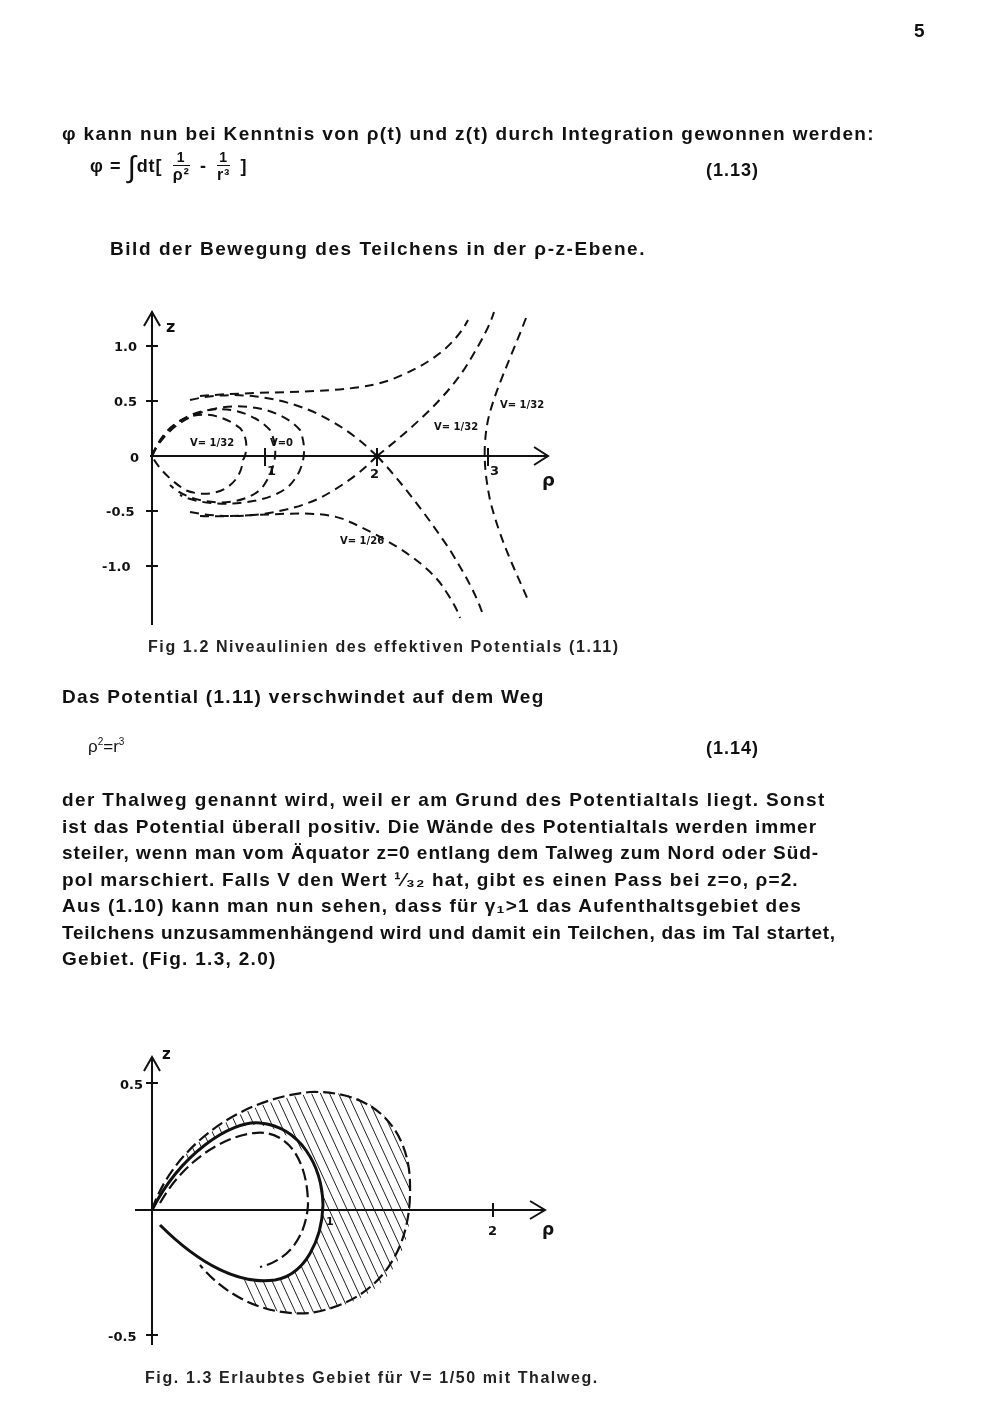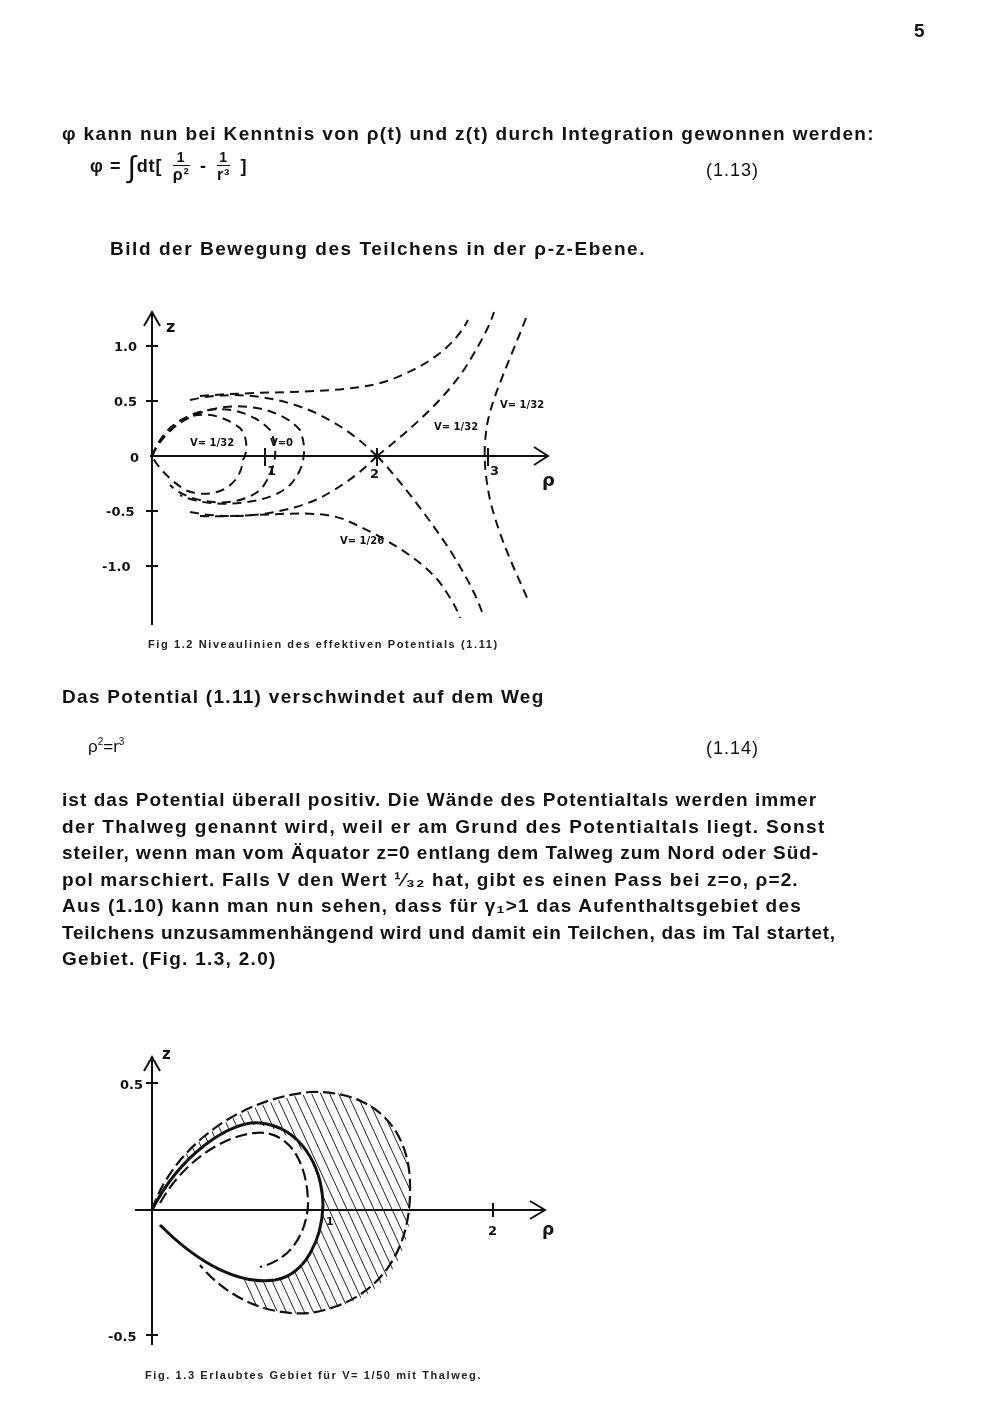--- a/index.html
+++ b/index.html
@@ -2,22 +2,22 @@
 <html><head>
 <meta charset="utf-8">
 <style>
   html, body { margin:0; padding:0; background:#ffffff; }
   body { width:1000px; height:1426px; position:relative; overflow:hidden;
          font-family:"Liberation Sans", "DejaVu Sans", sans-serif; color:#111; }
   .abs { position:absolute; }
   .para { font-size:19px; font-weight:bold; letter-spacing:1.1px; line-height:26.5px;
           font-stretch:condensed; }
   .eq { font-size:18px; font-weight:bold; letter-spacing:1px; }
-  .eqnum { font-size:18px; font-weight:normal; letter-spacing:1px; }
-  .caption { font-size:11px; letter-spacing:1.6px; font-weight:bold; color:#222; }
+  .eqnum { font-size:18px; font-weight:bold; letter-spacing:1px; }
+  .caption { font-size:16px; letter-spacing:1.6px; font-weight:bold; color:#222; }
   .frac { display:inline-block; vertical-align:middle; text-align:center; margin:0 4px; }
   .frac .num { display:block; border-bottom:1.6px solid #111; padding:0 2px; font-size:14px; line-height:15px; }
   .frac .den { display:block; font-size:16px; line-height:18px; }
   sup { font-size:10px; }
   svg text { font-family:"DejaVu Sans", sans-serif; font-weight:bold; }
   .line { display:block; white-space:nowrap; }
 </style>
 </head>
 <body>
 
@@ -102,22 +102,22 @@
 <div class="abs caption" style="left:148px; top:638px;">Fig 1.2  Niveaulinien des effektiven Potentials  (1.11)</div>
 
 <div class="abs para" style="left:62px; top:684px; letter-spacing:1.3px;">Das Potential (1.11) verschwindet auf dem Weg</div>
 
 <div class="abs" style="left:88px; top:736px; font-size:17px;">
   <span>ρ</span><sup>2</sup><span>=</span><span>r</span><sup>3</sup>
 </div>
 <div class="abs eqnum" style="left:706px; top:738px;">(1.14)</div>
 
 <div class="abs para" style="left:62px; top:787px; width:872px;">
+  <span class="line" style="letter-spacing:1.38px;">der Thalweg genannt wird, weil er am Grund des Potentialtals liegt. Sonst</span>
   <span class="line" style="letter-spacing:1.05px;">ist das Potential überall positiv. Die Wände des Potentialtals werden immer</span>
-  <span class="line" style="letter-spacing:1.38px;">der Thalweg genannt wird, weil er am Grund des Potentialtals liegt. Sonst</span>
   <span class="line" style="letter-spacing:0.95px;">steiler, wenn man vom Äquator z=0 entlang dem Talweg zum Nord oder Süd-</span>
   <span class="line" style="letter-spacing:1.15px;">pol marschiert. Falls V den Wert ¹⁄₃₂ hat, gibt es einen Pass bei  z=o,  ρ=2.</span>
   <span class="line" style="letter-spacing:1.2px;">Aus (1.10) kann man nun sehen, dass für γ₁&gt;1  das  Aufenthaltsgebiet des</span>
   <span class="line" style="letter-spacing:0.75px;">Teilchens unzusammenhängend wird und damit ein Teilchen, das im Tal startet,</span>
   <span class="line" style="letter-spacing:1.3px;">Gebiet. (Fig. 1.3, 2.0)</span>
 </div>
 
 <svg class="abs" style="left:90px; top:1035px;" width="480" height="325" viewBox="0 0 480 325">
   <defs>
     <clipPath id="crescent">

